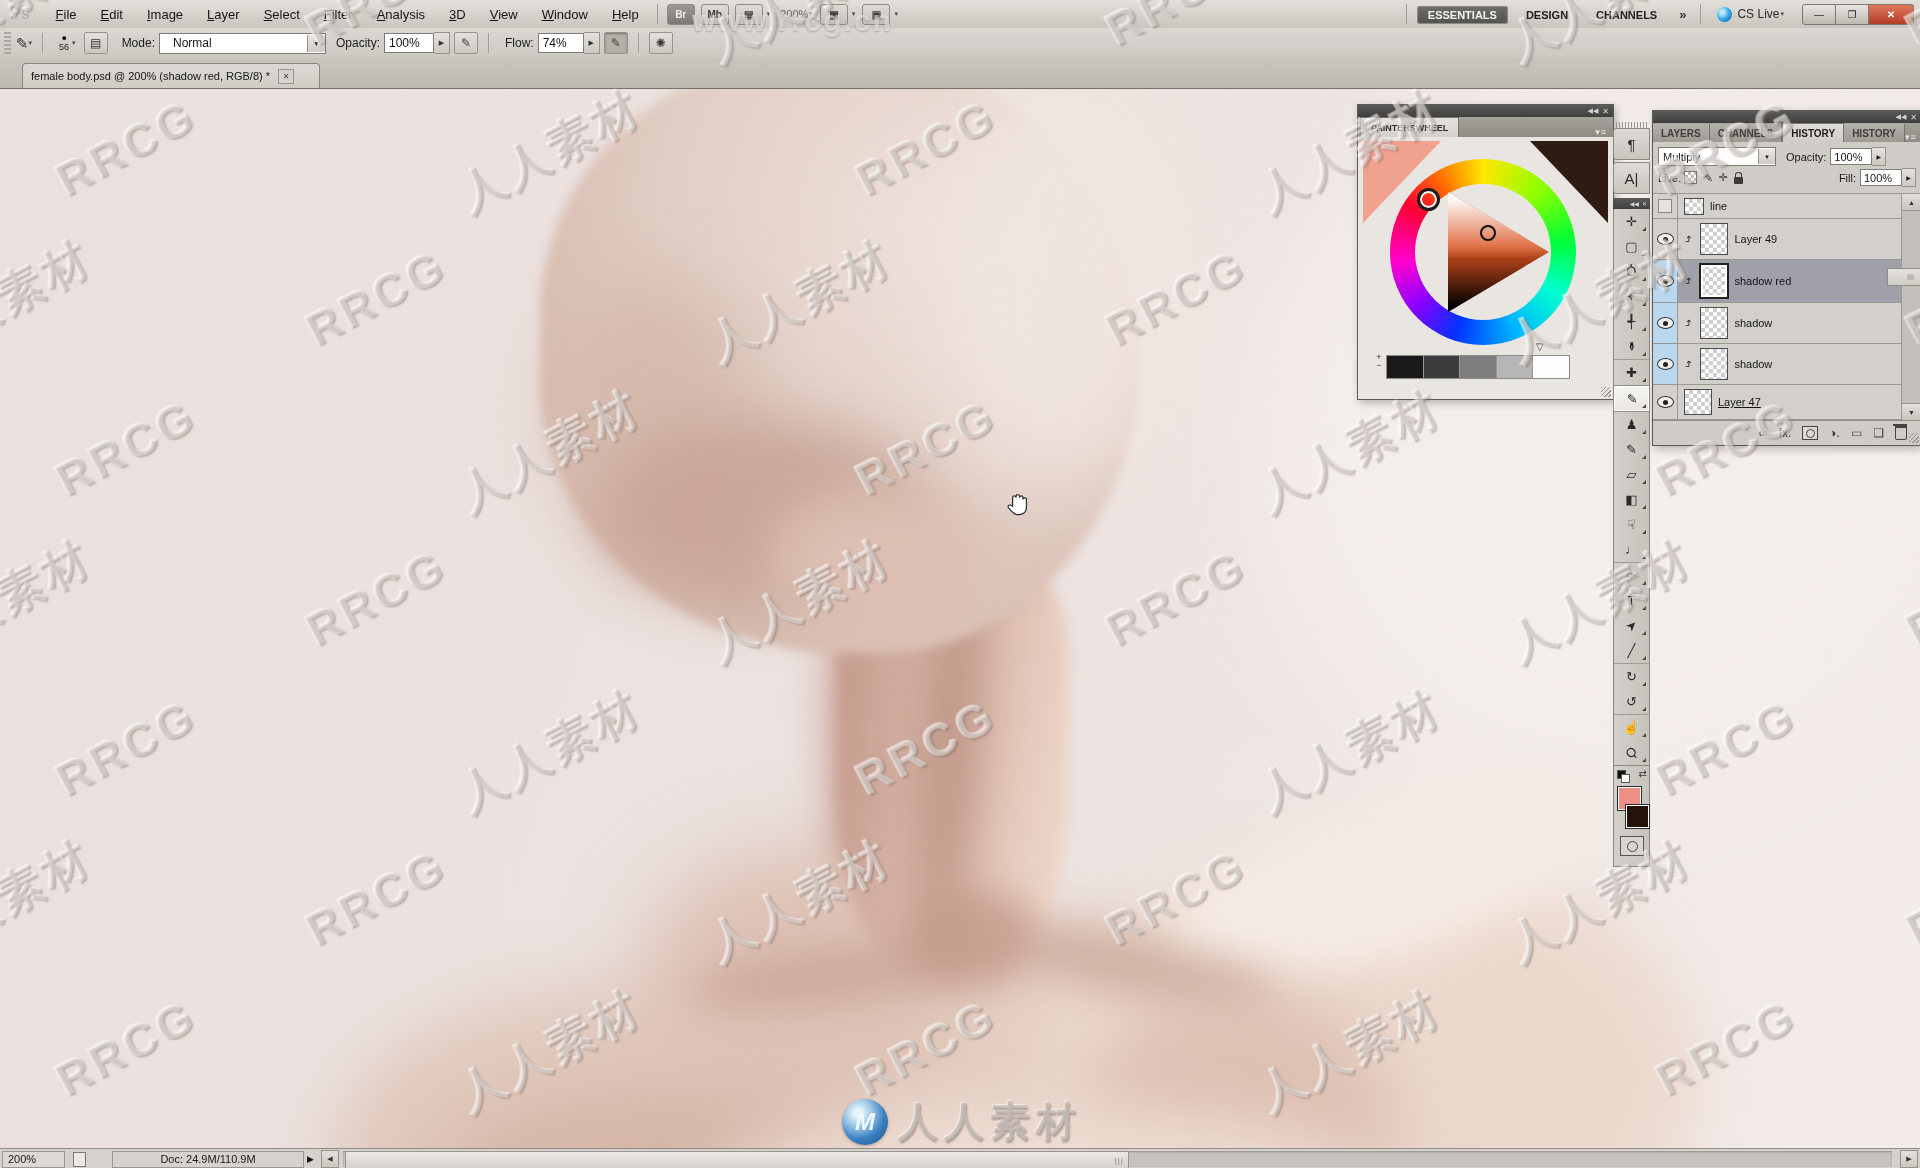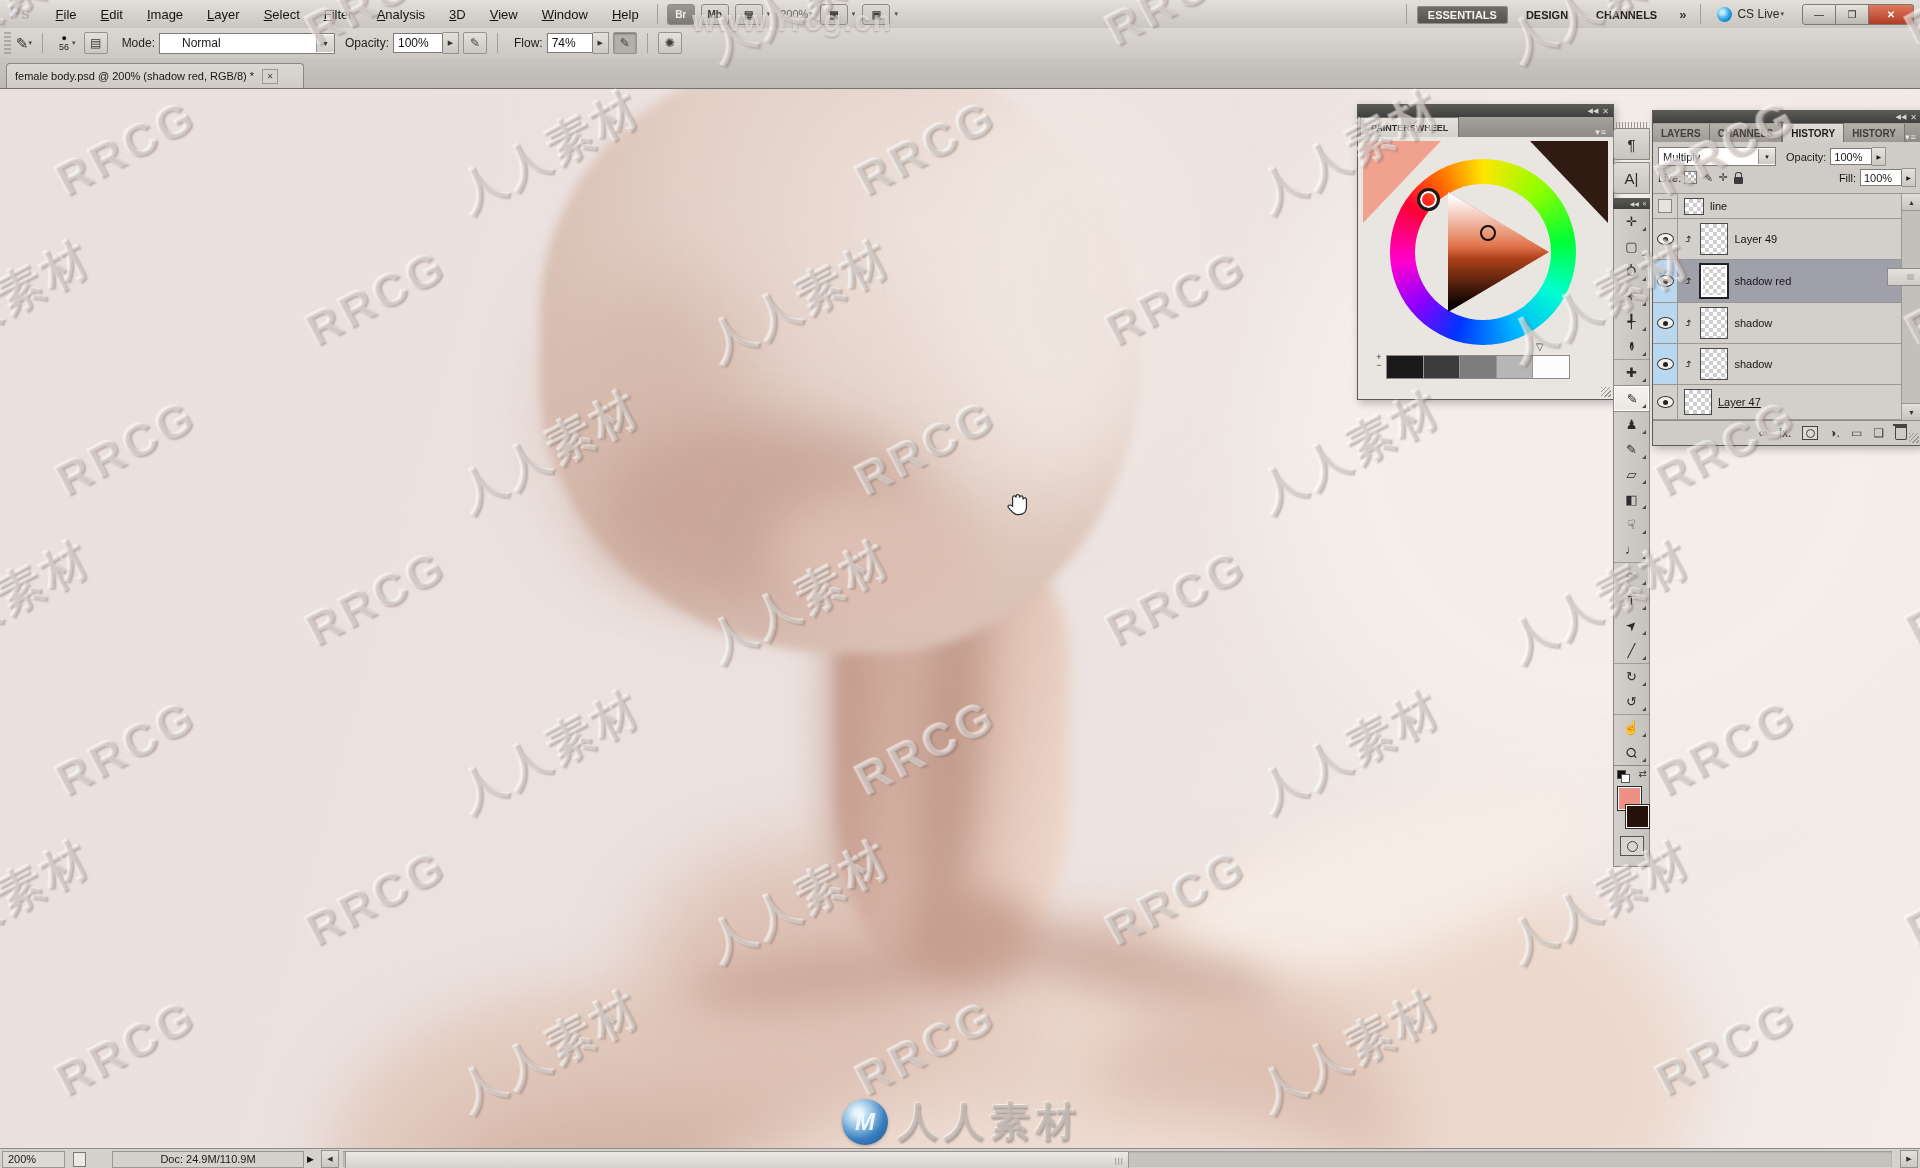--- a/index.html
+++ b/index.html
@@ -44,27 +44,27 @@
   .opt-btn{height:20px;min-width:22px;border:1px solid #96938d;border-radius:2px;margin:0 4px;
     background:linear-gradient(#e4e0db,#cbc7c1);display:inline-flex;align-items:center;justify-content:center;
     font-size:12px;color:#3a3938}
   .opt-btn.pressed{background:#b3afa9;box-shadow:inset 0 1px 2px rgba(0,0,0,.35)}
   .opt-label{margin:0 4px 0 10px;color:#1e1e1e}
   .opt-field{height:18px;background:#fff;border:1px solid #7f7c78;display:inline-flex;align-items:center;
     padding:0 4px;font-size:12px;color:#111}
   .fld-arrow{width:15px;height:20px;border:1px solid #96938d;border-left:none;display:inline-flex;
     align-items:center;justify-content:center;font-size:7px;color:#333;background:linear-gradient(#e4e0db,#cbc7c1)}
   .mode-select{width:152px;height:19px;background:#fff;border:1px solid #7f7c78;display:inline-flex;
-    align-items:center;justify-content:space-between;padding-left:22px;font-size:12px}
+    align-items:center;justify-content:space-between;padding-left:13px;font-size:12px}
   .mode-select .sel-arrow{width:17px;height:17px;background:linear-gradient(#e9e5e0,#cfccc6);
     border-left:1px solid #96938d;display:flex;align-items:center;justify-content:center;font-size:7px;color:#222}
   
   #tabbar{position:absolute;left:0;top:58px;width:1920px;height:30px;
     background:linear-gradient(#c8c4be,#bdb9b3);border-bottom:1px solid #75726d;z-index:40}
-  .doc-tab{position:absolute;left:6px;bottom:0;height:24px;min-width:280px;
+  .doc-tab{position:absolute;left:22px;bottom:0;height:24px;min-width:280px;
     background:linear-gradient(#dcd8d3,#cfcbc5);border:1px solid #8a8682;border-bottom:none;
     border-radius:4px 4px 0 0;display:flex;align-items:center;padding:0 8px;font-size:11px;color:#161616}
   .tab-close{width:14px;height:13px;border:1px solid #9b9792;background:#d6d2cd;margin-left:8px;
     display:flex;align-items:center;justify-content:center;font-size:8px;color:#444}
   
   #canvas{position:absolute;left:0;top:88px;width:1920px;height:1060px;overflow:hidden;
     background:linear-gradient(105deg,#eae0dd 0%,#ece2df 50%,#f0e9e6 78%,#f3ece9 100%);z-index:1}
   #canvas .blob{position:absolute;border-radius:50%}
   .cursor-hand{position:absolute;left:1005px;top:404px;z-index:6}
   

